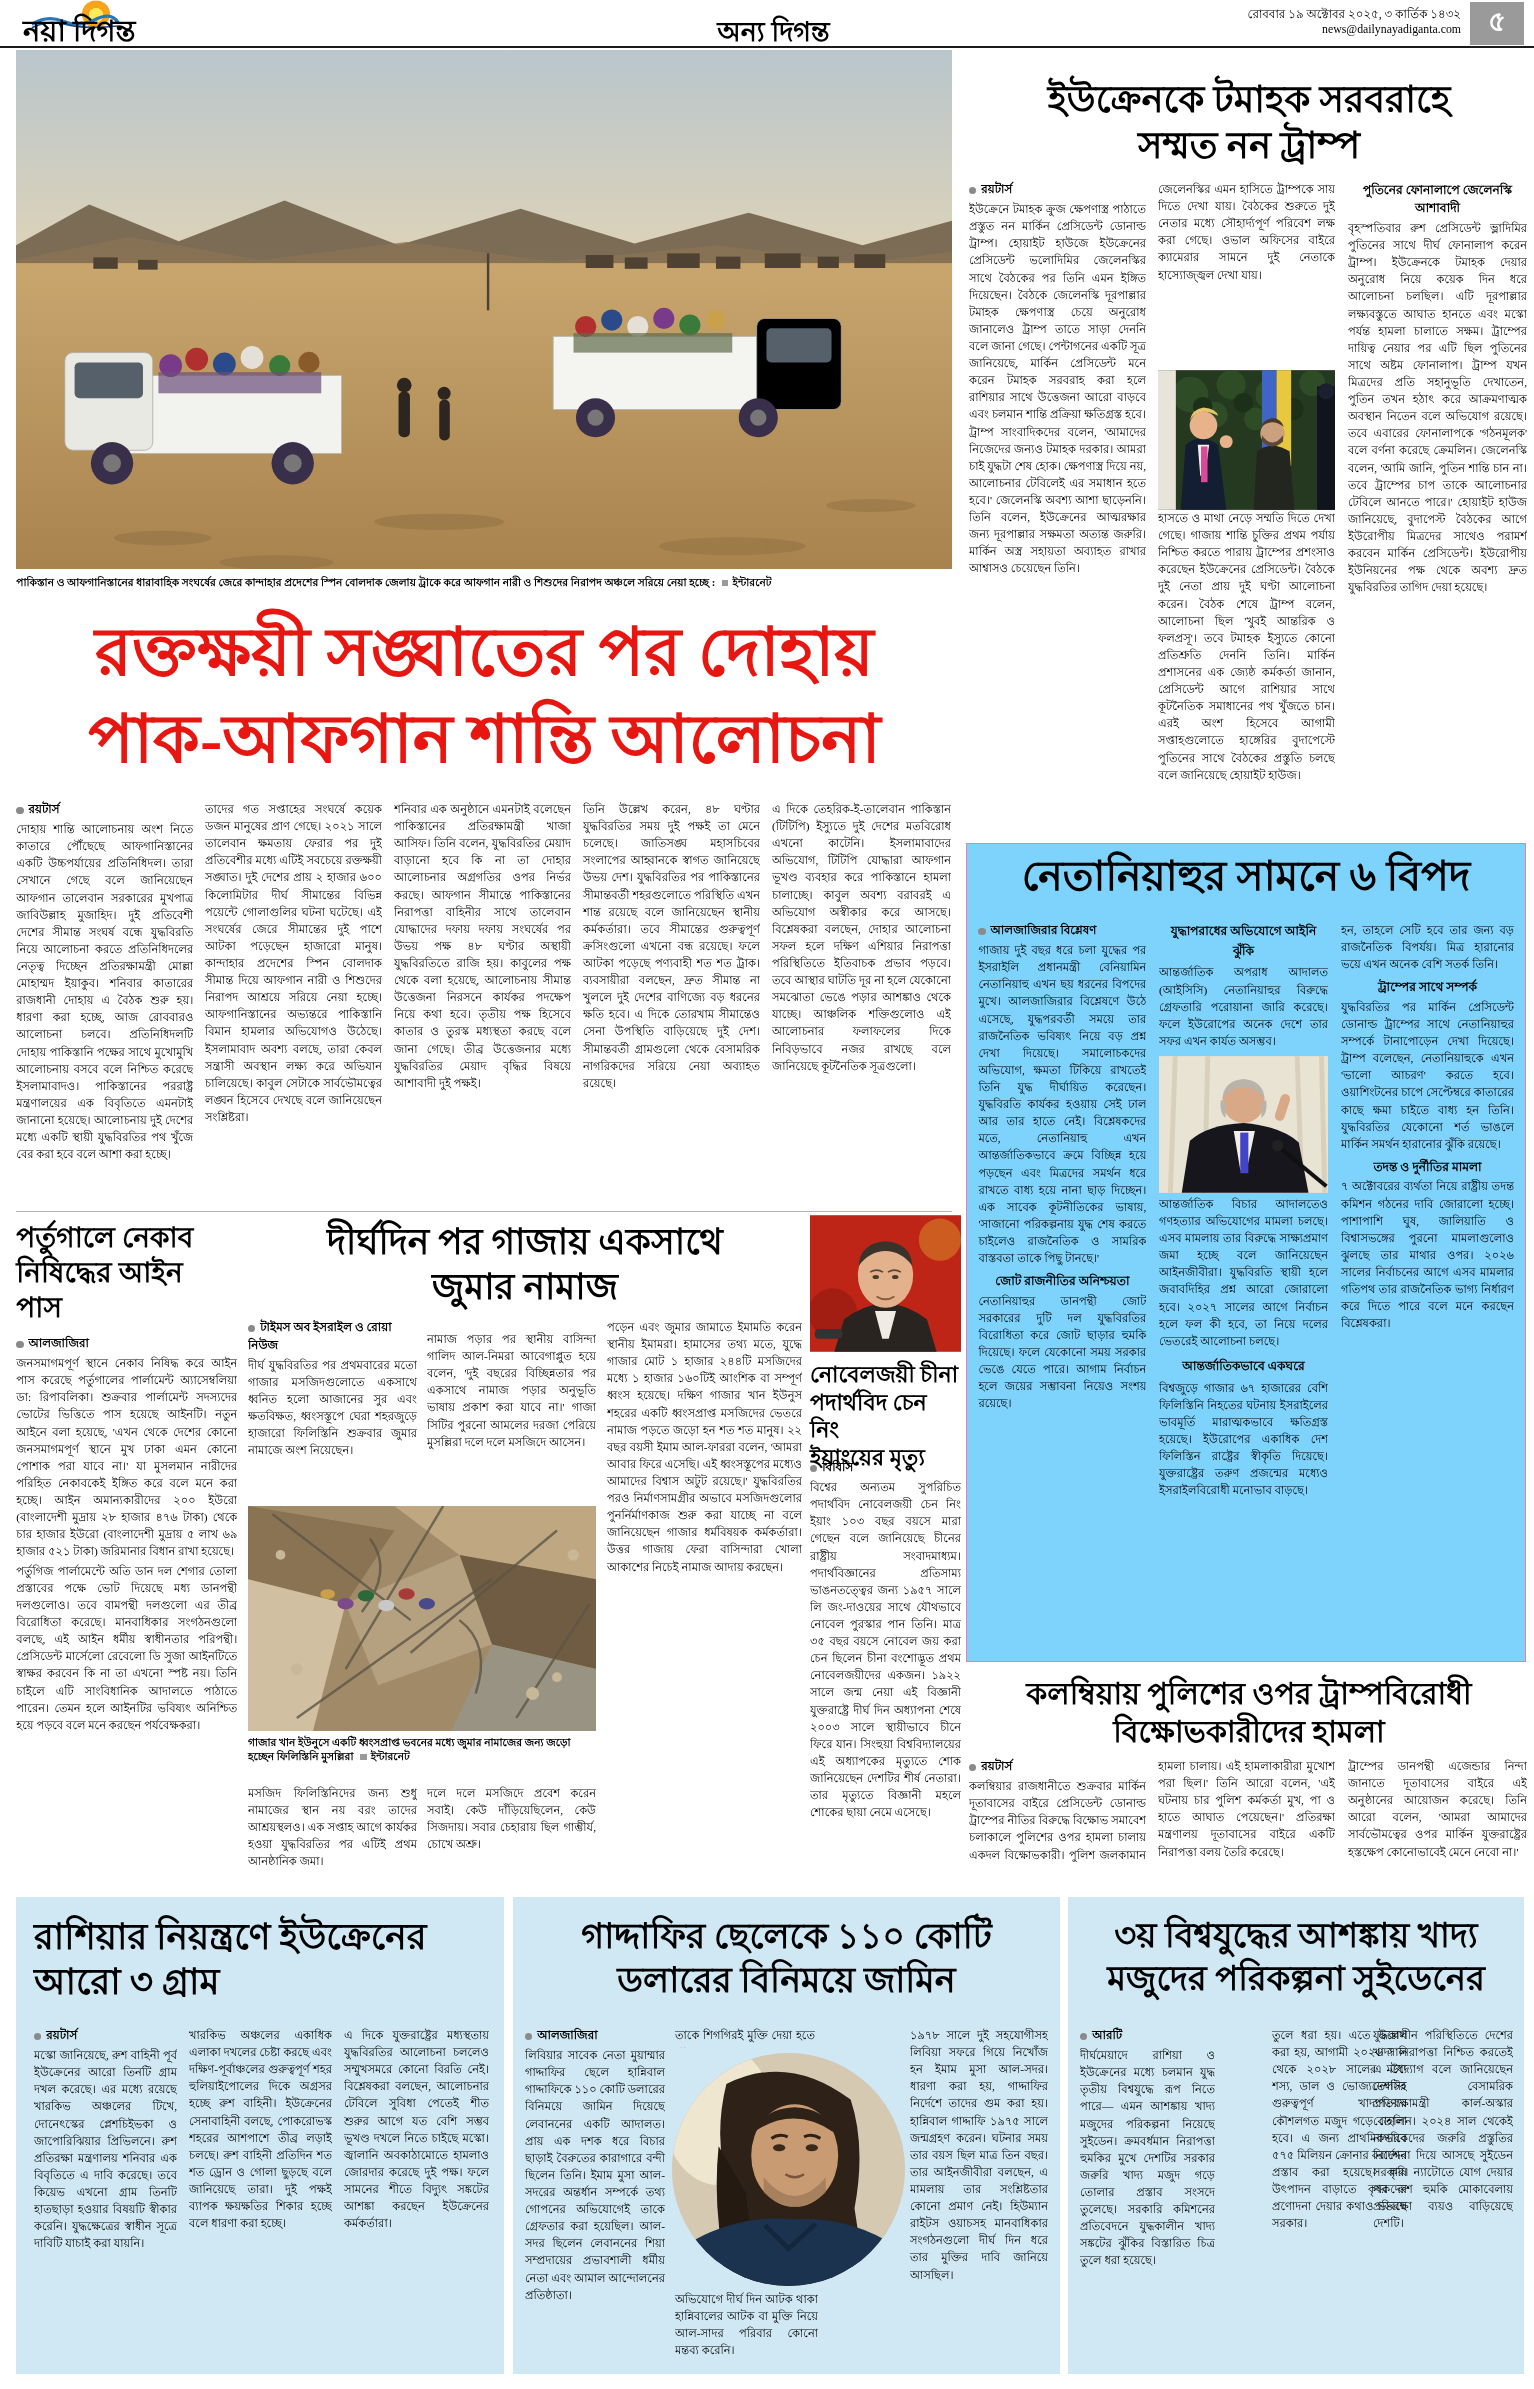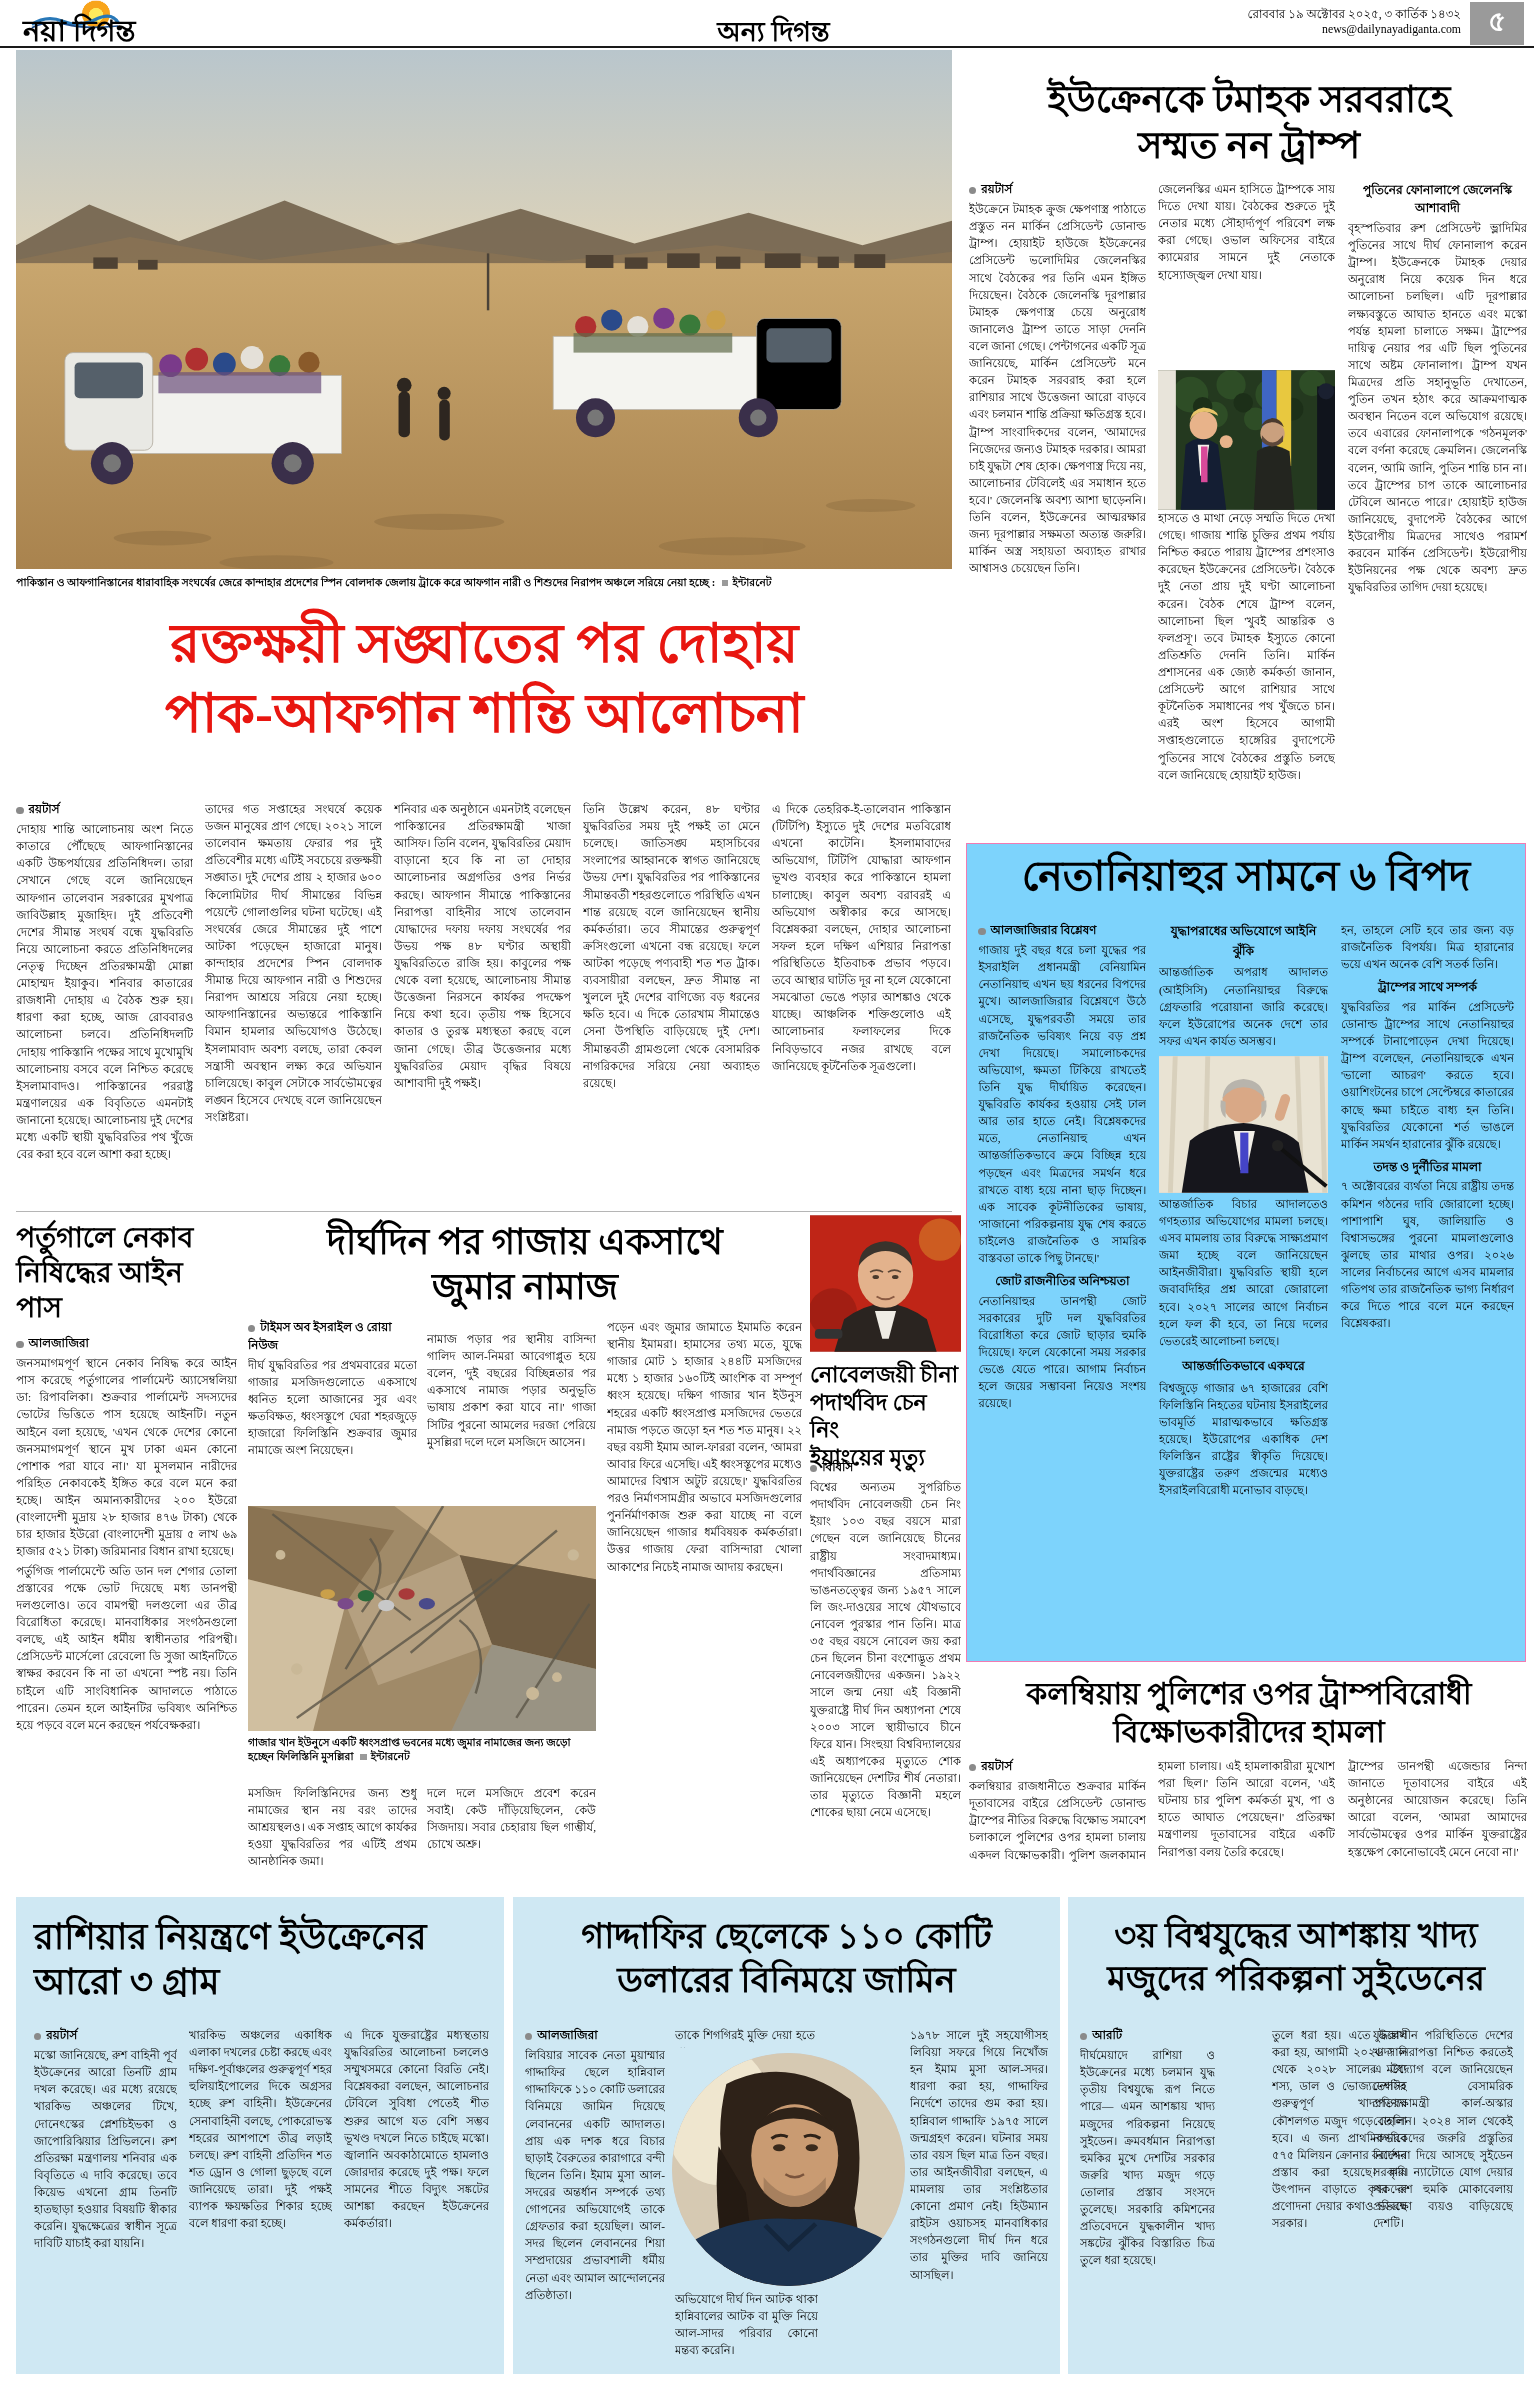--- a/index.html
+++ b/index.html
@@ -4,21 +4,21 @@
 <style>
   html,body{margin:0;padding:0;background:#777;}
   #page{position:relative;width:1535px;height:2389px;background:#fff;font-family:"Liberation Serif",serif;color:#000;overflow:hidden;}
   .abs{position:absolute;}
   .body{font-size:11.4px;line-height:1.5;text-align:justify;overflow:hidden;}
   .body p{margin:0 0 2.4px 0;}
   .byline{font-weight:bold;font-size:11.8px;margin-bottom:2.4px;text-align:left;}
   .byline .dot{display:inline-block;width:7.3px;height:7.3px;border-radius:50%;background:#8a8a8a;margin-right:4.9px;vertical-align:middle;}
   .subhead{font-weight:bold;font-size:12.2px;text-align:center;margin:4.9px 0 2.4px 0;}
   .hl{font-weight:bold;line-height:1.25;text-align:center;}
-  .hl-red{color:#e81610;font-size:54px;line-height:1.3;font-weight:bold;text-align:center;}
+  .hl-red{color:#e81610;font-size:67px;line-height:1.3;font-weight:bold;text-align:center;}
   .caption{font-size:10.6px;font-weight:bold;line-height:1.35;text-align:left;}
   .credit-box{display:inline-block;width:6.5px;height:6.5px;background:#9a9a9a;margin:0 4.1px 0 6.5px;}
   .photo-frame{overflow:hidden;background:#ccc;}
   .panel-blue{background:#cfe8f3;}
   .rule-dark{background:#1a1a1a;}
   .hairline{background:#b5b5b5;}
   .pink-box{border:1.6px solid #f27ab2;background:#7dd3fc;}
   .hdr-right{font-size:11.8px;text-align:right;line-height:1.35;}
   .pageno{background:#9a9a9a;color:#fff;font-size:28px;font-weight:bold;display:flex;align-items:center;justify-content:center;}
   .logo-wrap{display:flex;align-items:flex-end;}

